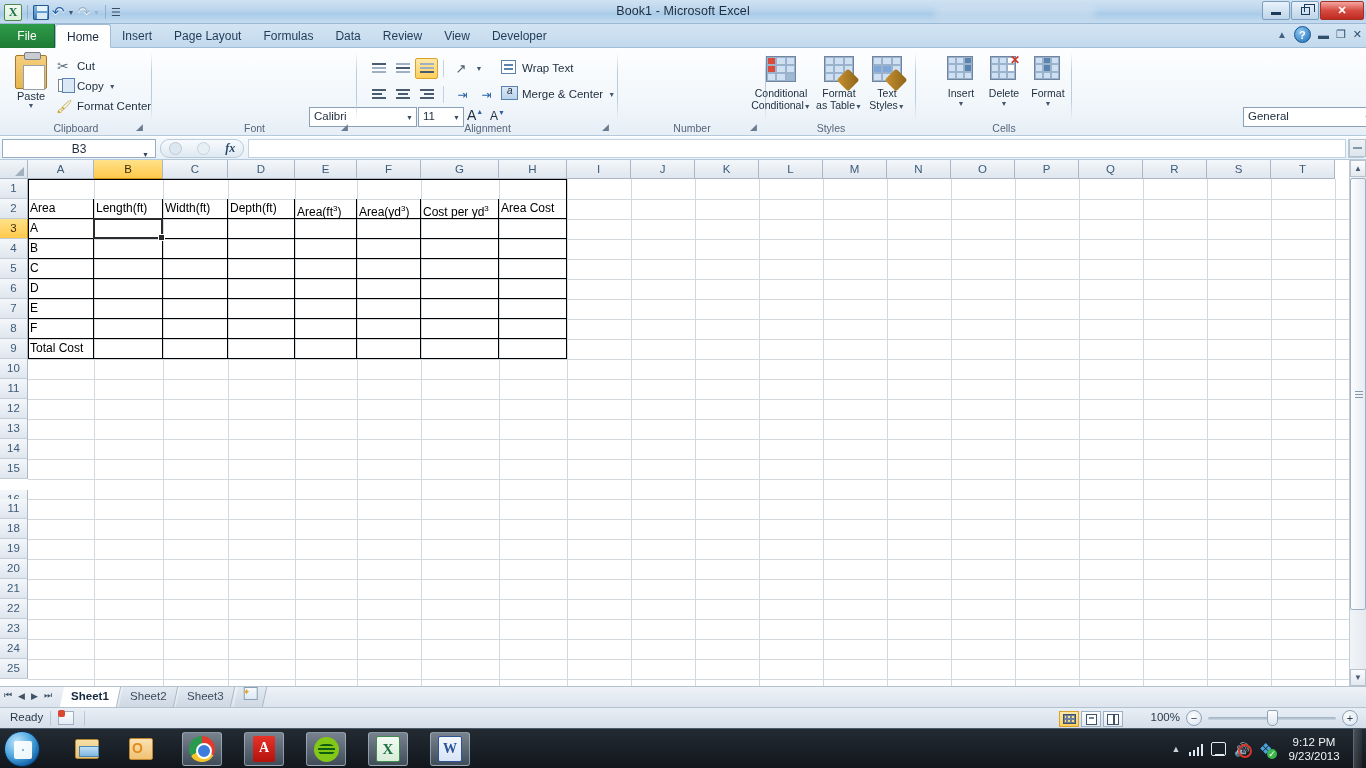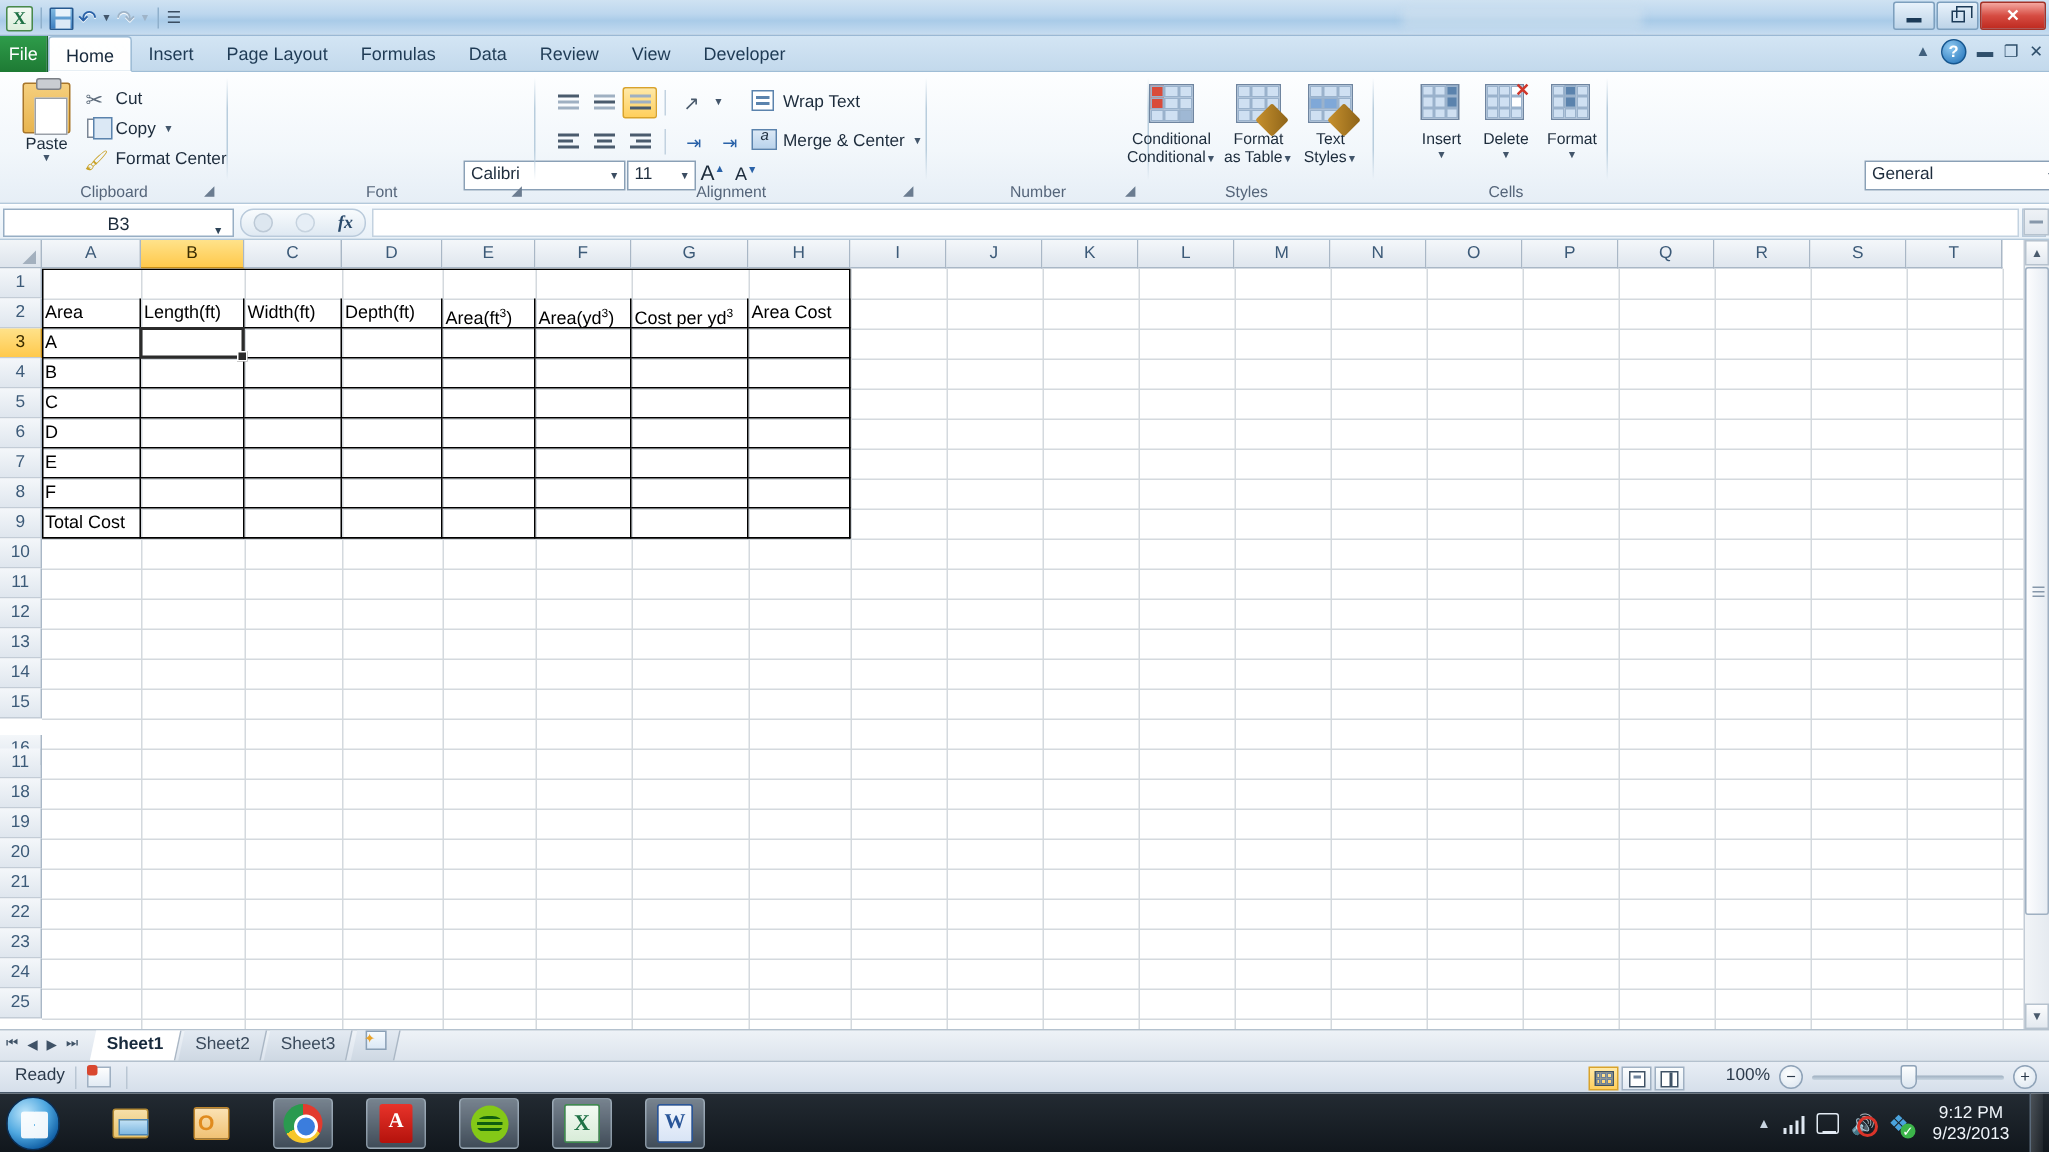--- a/index.html
+++ b/index.html
@@ -74,21 +74,21 @@
     position: absolute; left: 0; top: 24px; width: 1366px; height: 24px;
     background: linear-gradient(to bottom,#d3e5f4,#c3d9ec);
     border-bottom: 1px solid #9fbdd6;
   }
   .tab {
     position: relative; float: left; height: 24px; line-height: 24px;
     padding: 0 11px; font-size: 12px; color: #1f3b55; cursor: default;
   }
   .tab.file {
     background: linear-gradient(to bottom,#2e9c4a,#1e7a34);
-    color: #fff; width: 32px; text-align: center; padding: 0;
+    color: #fff; width: 55px; text-align: center; padding: 0;
     border-right: 1px solid #186428;
   }
   .tab.active {
     background: linear-gradient(to bottom,#ffffff,#fdfefe);
     border-left: 1px solid #9fbdd6; border-right: 1px solid #9fbdd6;
     border-top: 1px solid #9fbdd6; border-bottom: 1px solid #fff;
     border-radius: 3px 3px 0 0; color: #17293c; margin-top: 0;
   }
   .tabhelp { position: absolute; right: 4px; top: 2px; display: flex; align-items: center; gap: 7px; }
   .chev-up { font-size: 10px; color: #41617e; }
@@ -474,20 +474,21 @@
       <div class="qat-sep"></div>
       <div class="ico-save"></div>
       <div class="arrow-undo">↶</div>
       <div class="tiny-caret">▼</div>
       <div class="arrow-redo">↷</div>
       <div class="tiny-caret" style="color:#9fb4c8">▼</div>
       <div class="qat-sep"></div>
       <div class="qat-more">☰</div>
     </div>
     <div class="watermark-top"></div>
+    <div class="win-title">Book1  -  Microsoft Excel</div>
     <div class="winbtns">
       <div class="winbtn">
           <i class="glyph-min"></i>
         </div>
       <div class="winbtn">
           <i class="glyph-max"></i>
         </div>
       <div class="winbtn close">✕</div>
     </div>
   </div>

